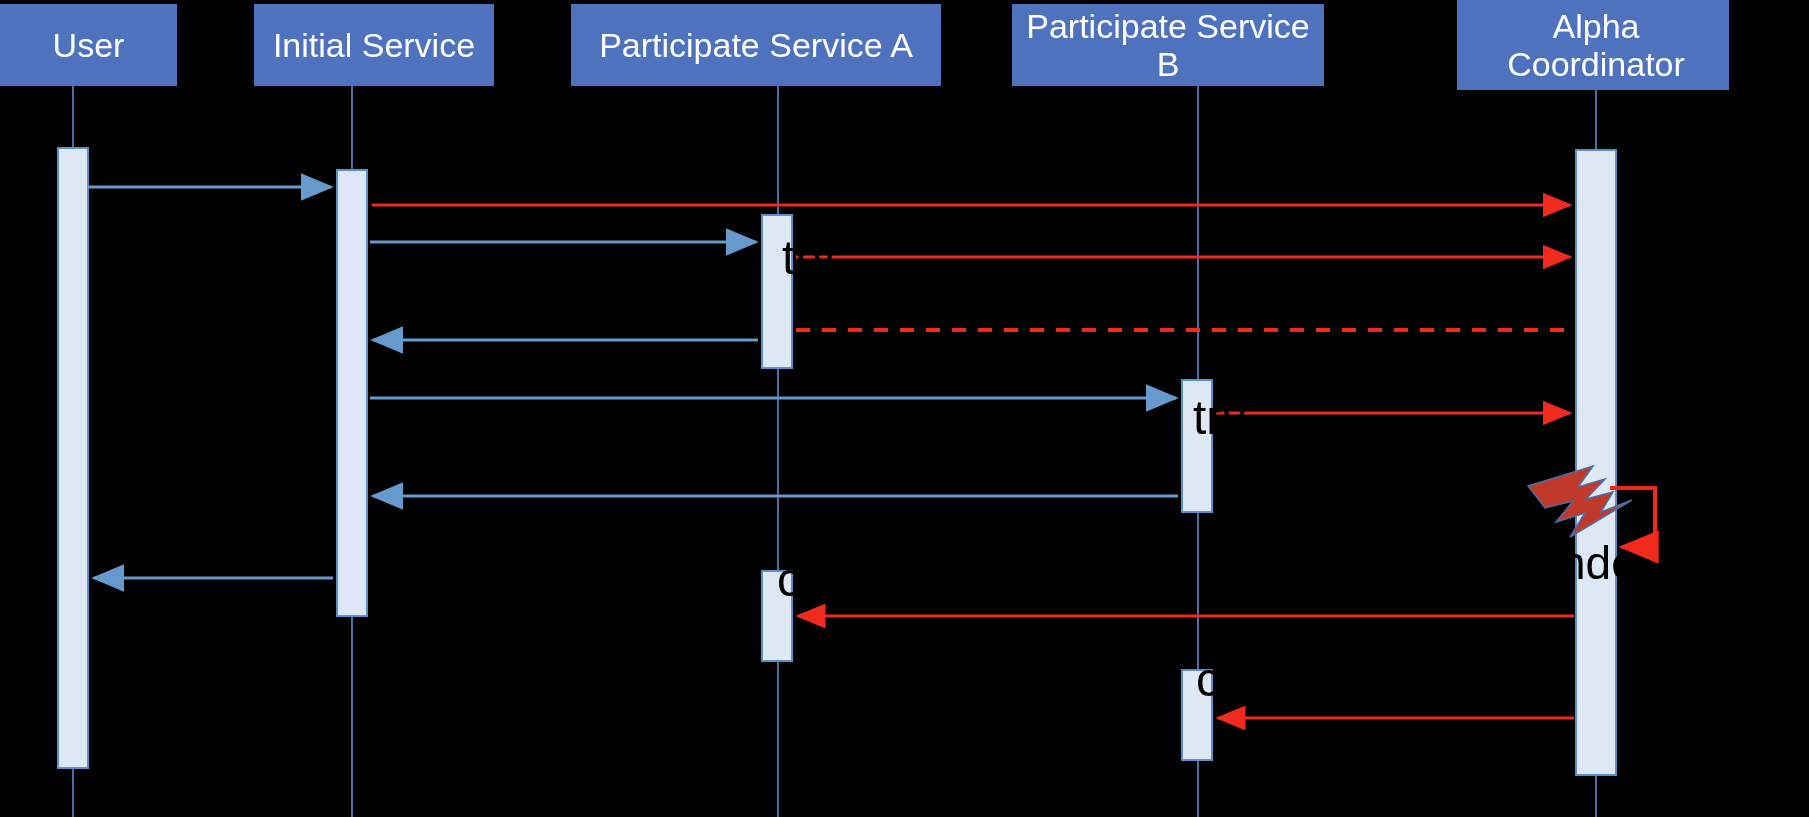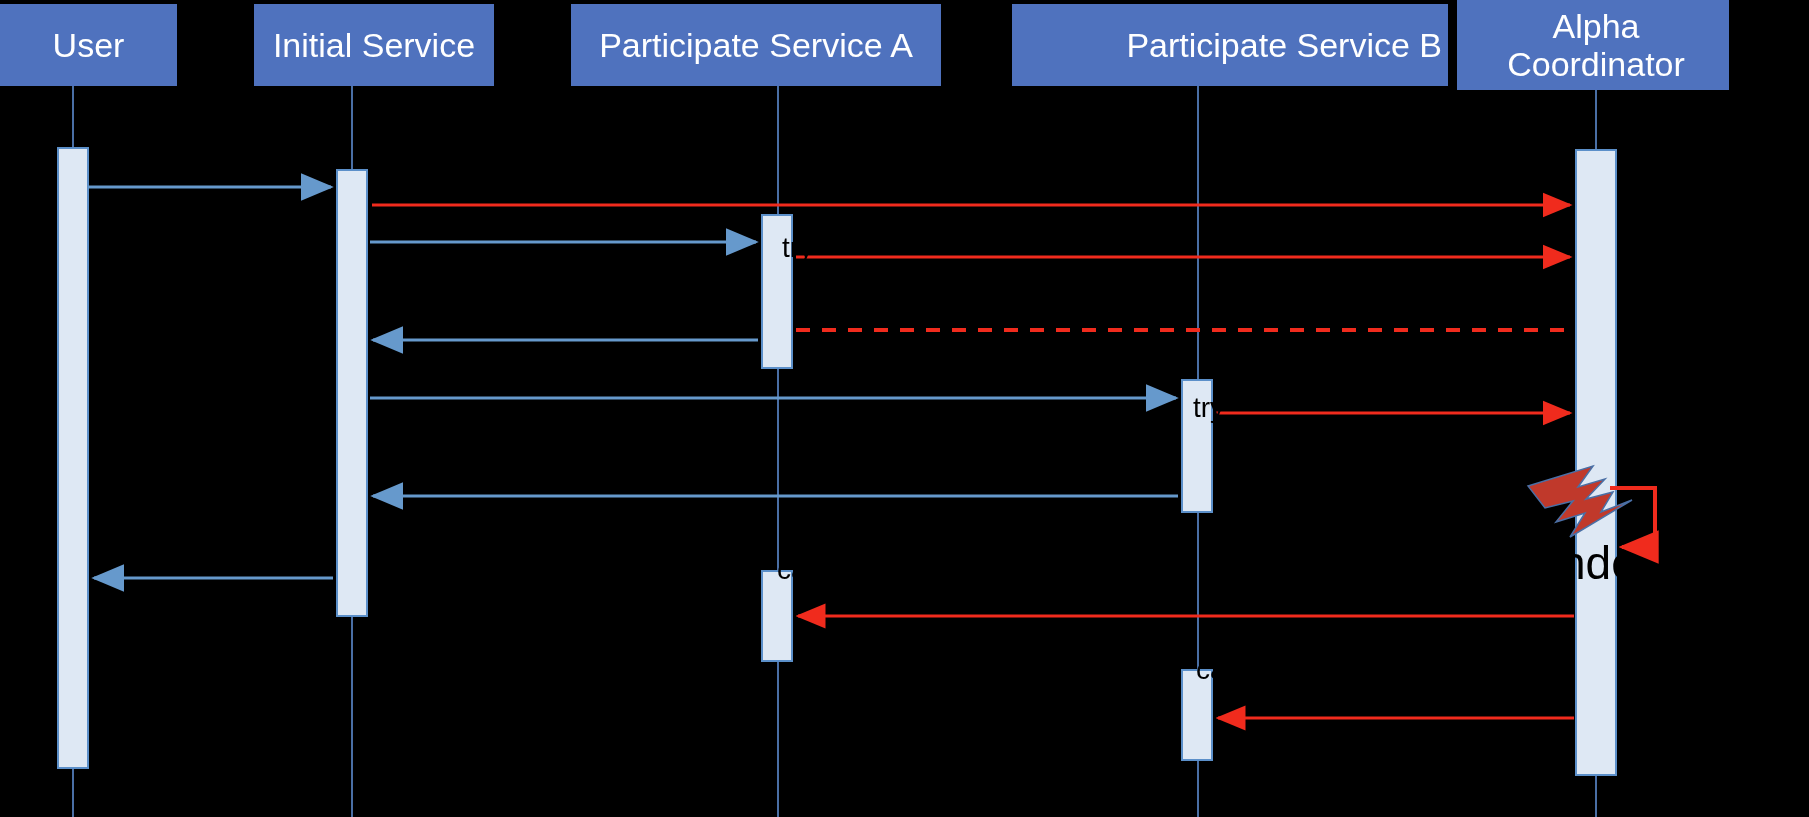--- a/index.html
+++ b/index.html
@@ -37,21 +37,21 @@
     font-size: 34px;
     line-height: 1.12;
     font-family: "Liberation Sans", sans-serif;
     letter-spacing: 0px;
     box-sizing: border-box;
     padding: 2px 6px;
   }
   .msg-label {
     position: absolute;
     color: #000000;
-    font-size: 28px;
+    font-size: 48px;
     font-family: "Liberation Sans", sans-serif;
     white-space: nowrap;
     line-height: 1;
   }
 </style>
 </head>
 <body>
 
 <div id="stage">
 
@@ -130,21 +130,21 @@
   </div>
 
   <div class="lifeline-head" style="left:571px; top:4px; width:370px; height:82px;">
     <span>Participate Service A</span>
   </div>
 
   <div class="lifeline-head" style="left:254px; top:4px; width:240px; height:82px;">
     <span>Initial Service</span>
   </div>
 
-  <div class="lifeline-head" style="left:1012px; top:4px; width:436px; height:82px;justify-content:flex-end;">
+  <div class="lifeline-head" style="left:1012px; top:4px; width:312px; height:82px;">
     <span>Participate Service B</span>
   </div>
 
   <div class="lifeline-head" style="left:1457px; top:0px; width:272px; height:90px;padding-left:12px;">
     <span>Alpha Coordinator</span>
   </div>
 
   <div class="msg-label" style="left:782px; top:234px;">try</div>
 
   <div class="msg-label" style="left:1193px; top:394px;">try</div>

